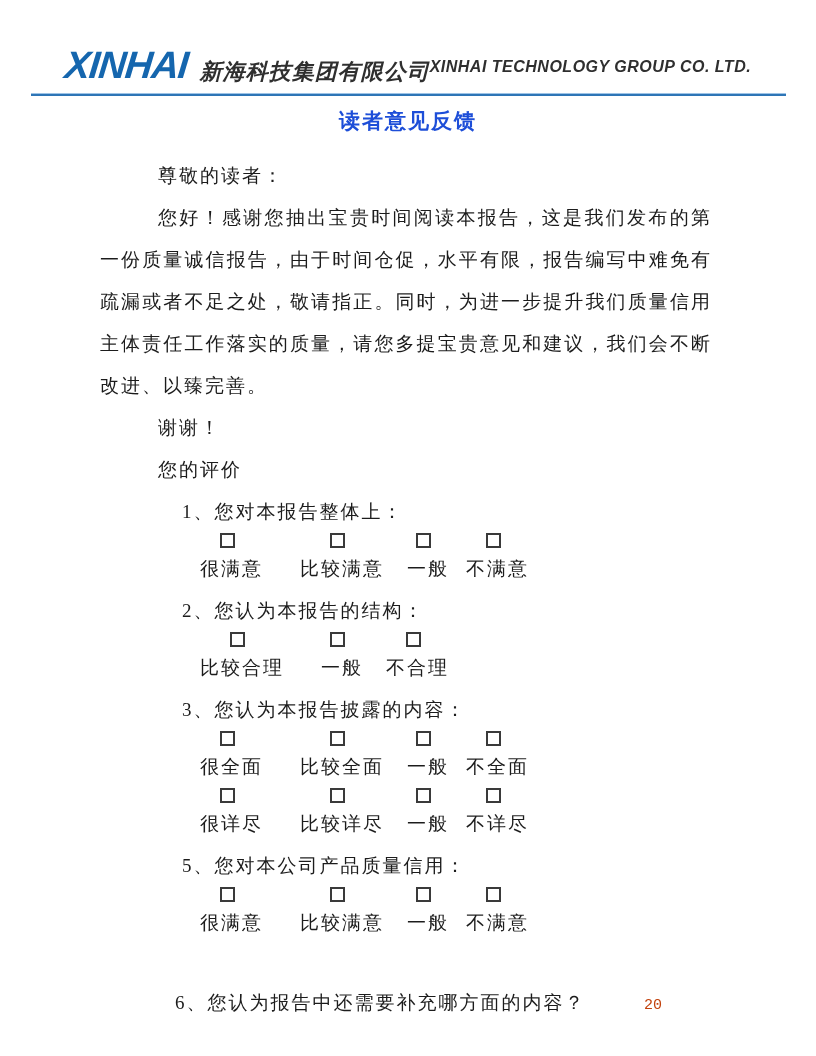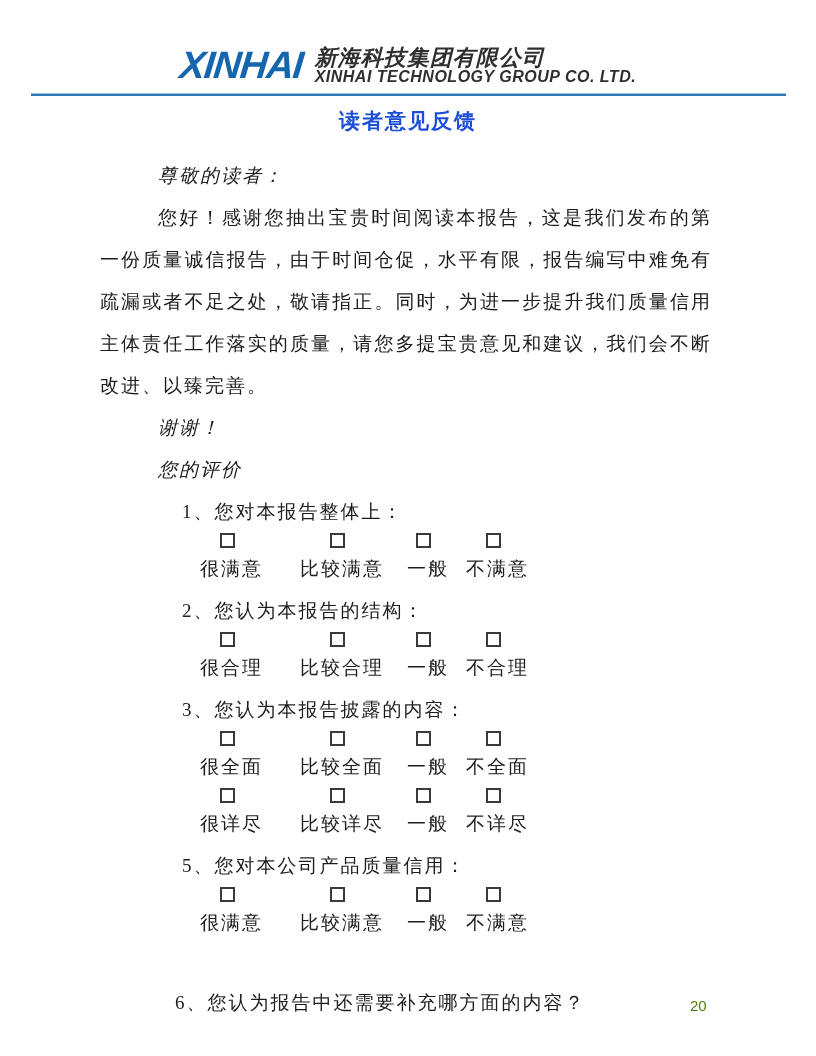--- a/index.html
+++ b/index.html
@@ -19,21 +19,21 @@
     display: flex; justify-content: center; align-items: flex-end;
     gap: 12px; height: 44px;
   }
   .wordmark {
     font-family: "Liberation Sans", "DejaVu Sans", sans-serif;
     font-weight: 800; font-style: italic;
     font-size: 38px; line-height: 38px;
     color: #1566ae; letter-spacing: -1px;
     transform: skewX(-6deg);
   }
-  .company-names { display: flex; flex-direction: column; justify-content: flex-start; }
+  .company-names { display: flex; flex-direction: row; justify-content: flex-start; }
   .company-cn {
     font-family: "DejaVu Sans", sans-serif;
     font-weight: bold; font-style: italic;
     font-size: 22px; line-height: 24px;
     color: #2f2f2f; letter-spacing: 1px;
   }
   .company-en {
     font-family: "Liberation Sans", "DejaVu Sans", sans-serif;
     font-weight: bold; font-style: italic;
     font-size: 16px; line-height: 14px;
@@ -57,21 +57,21 @@
     color: #1d4ed8;
   }
 
   
   .content {
     margin: 20px 104px 0 100px; 
     font-size: 19px;
     line-height: 42px;
     letter-spacing: 2px;
   }
-  .indent-2 { padding-left: 58px; font-style: italic; }        
+  .indent-2 { padding-left: 58px; }        
   .body-paragraph {
     text-indent: 58px;
     text-align: justify;
   }
   .question-label { padding-left: 82px; }  
   .question-label.q6 { padding-left: 75px; margin-top: 38px; }
 
   .option-row {
     padding-left: 100px;                   
     display: flex; align-items: center;
@@ -86,24 +86,24 @@
     width: 15px; height: 15px;
     border: 2px solid #3a3a3a;
     margin-right: 9px;
     background: #fff;
     flex: none;
   }
 
   
   .page-number {
     position: absolute;
-    left: 690px; bottom: 42px;
+    left: 644px; bottom: 42px;
     font-size: 15px;
-    font-family: Liberation Sans, sans-serif;
-    color: #4d7c0f;
+    font-family: Liberation Mono, monospace;
+    color: #c2410c;
   }
 </style>
 </head>
 <body>
 
 <div class="page">
 
   <div class="header">
     <div class="logo-row">
       <div class="wordmark">XINHAI</div>
@@ -144,24 +144,20 @@
       <span class="option">
           <span class="checkbox"></span>
           <span>不满意</span>
         </span>
     </div>
 
     <div class="question-label">2、您认为本报告的结构：</div>
     <div class="option-row">
       <span class="option">
           <span class="checkbox"></span>
-          <span>很合理</span>
-        </span>
-      <span class="option">
-          <span class="checkbox"></span>
           <span>比较合理</span>
         </span>
       <span class="option">
           <span class="checkbox"></span>
           <span>一般</span>
         </span>
       <span class="option">
           <span class="checkbox"></span>
           <span>不合理</span>
         </span>

